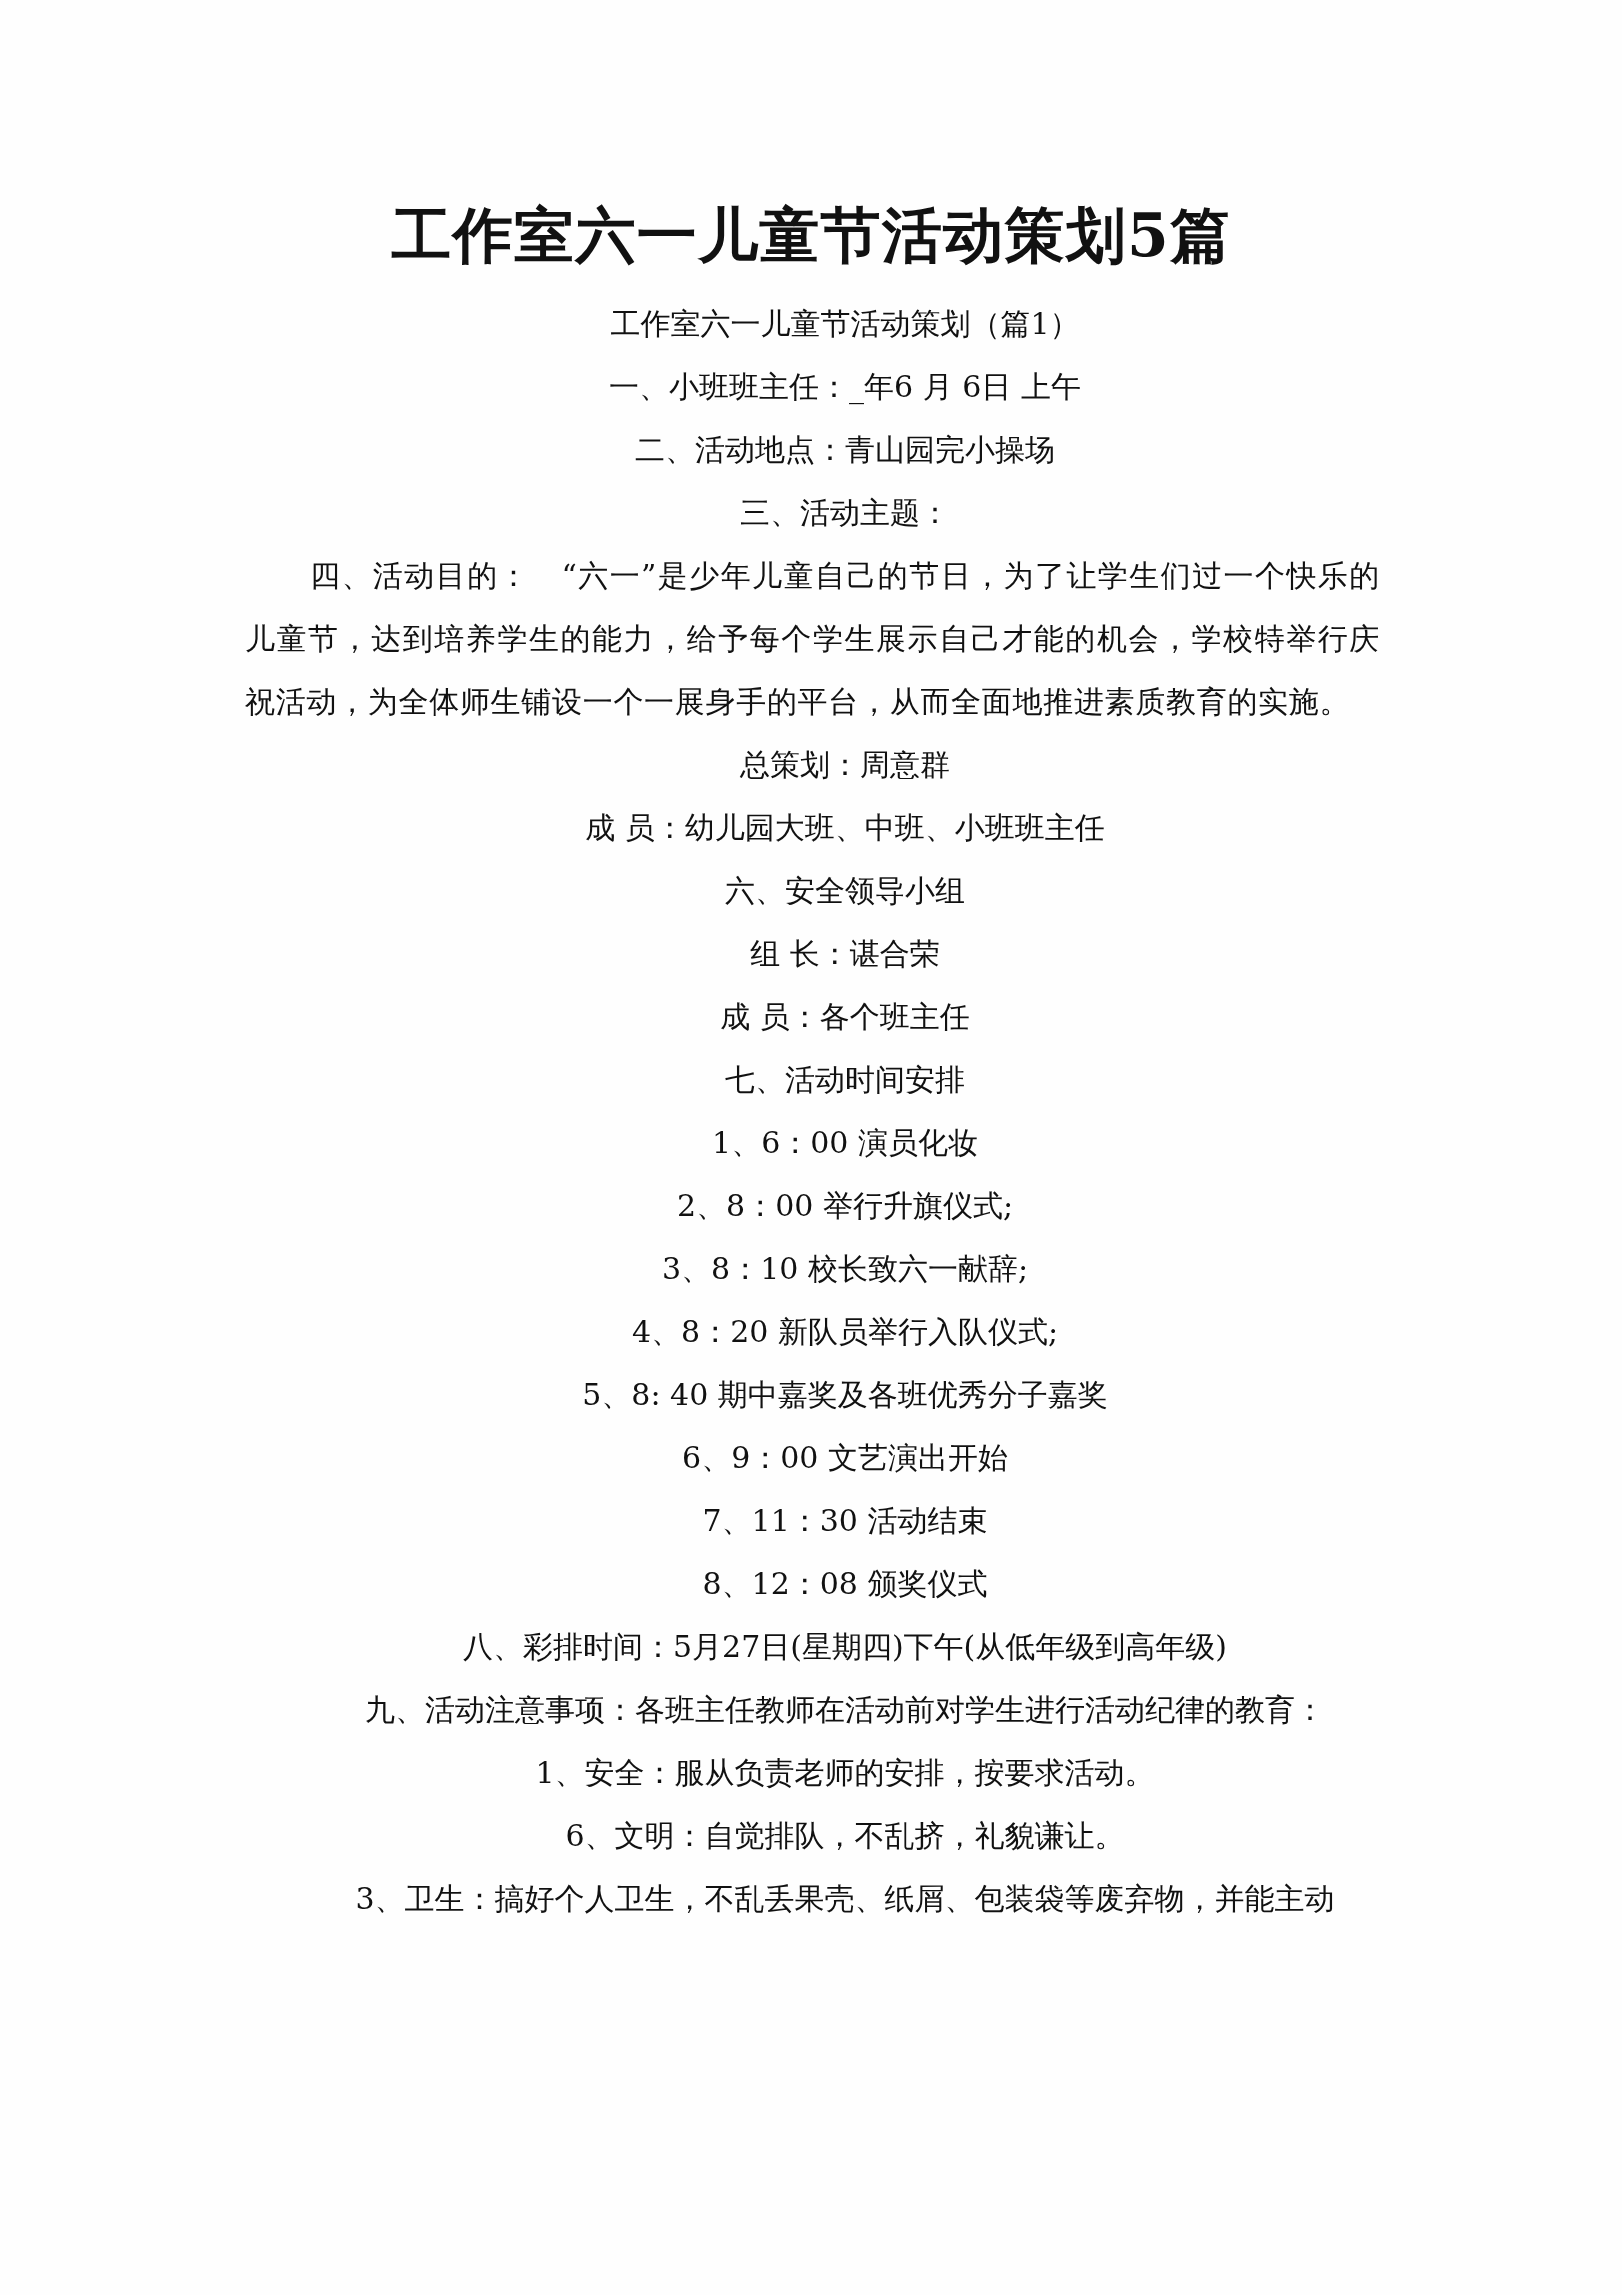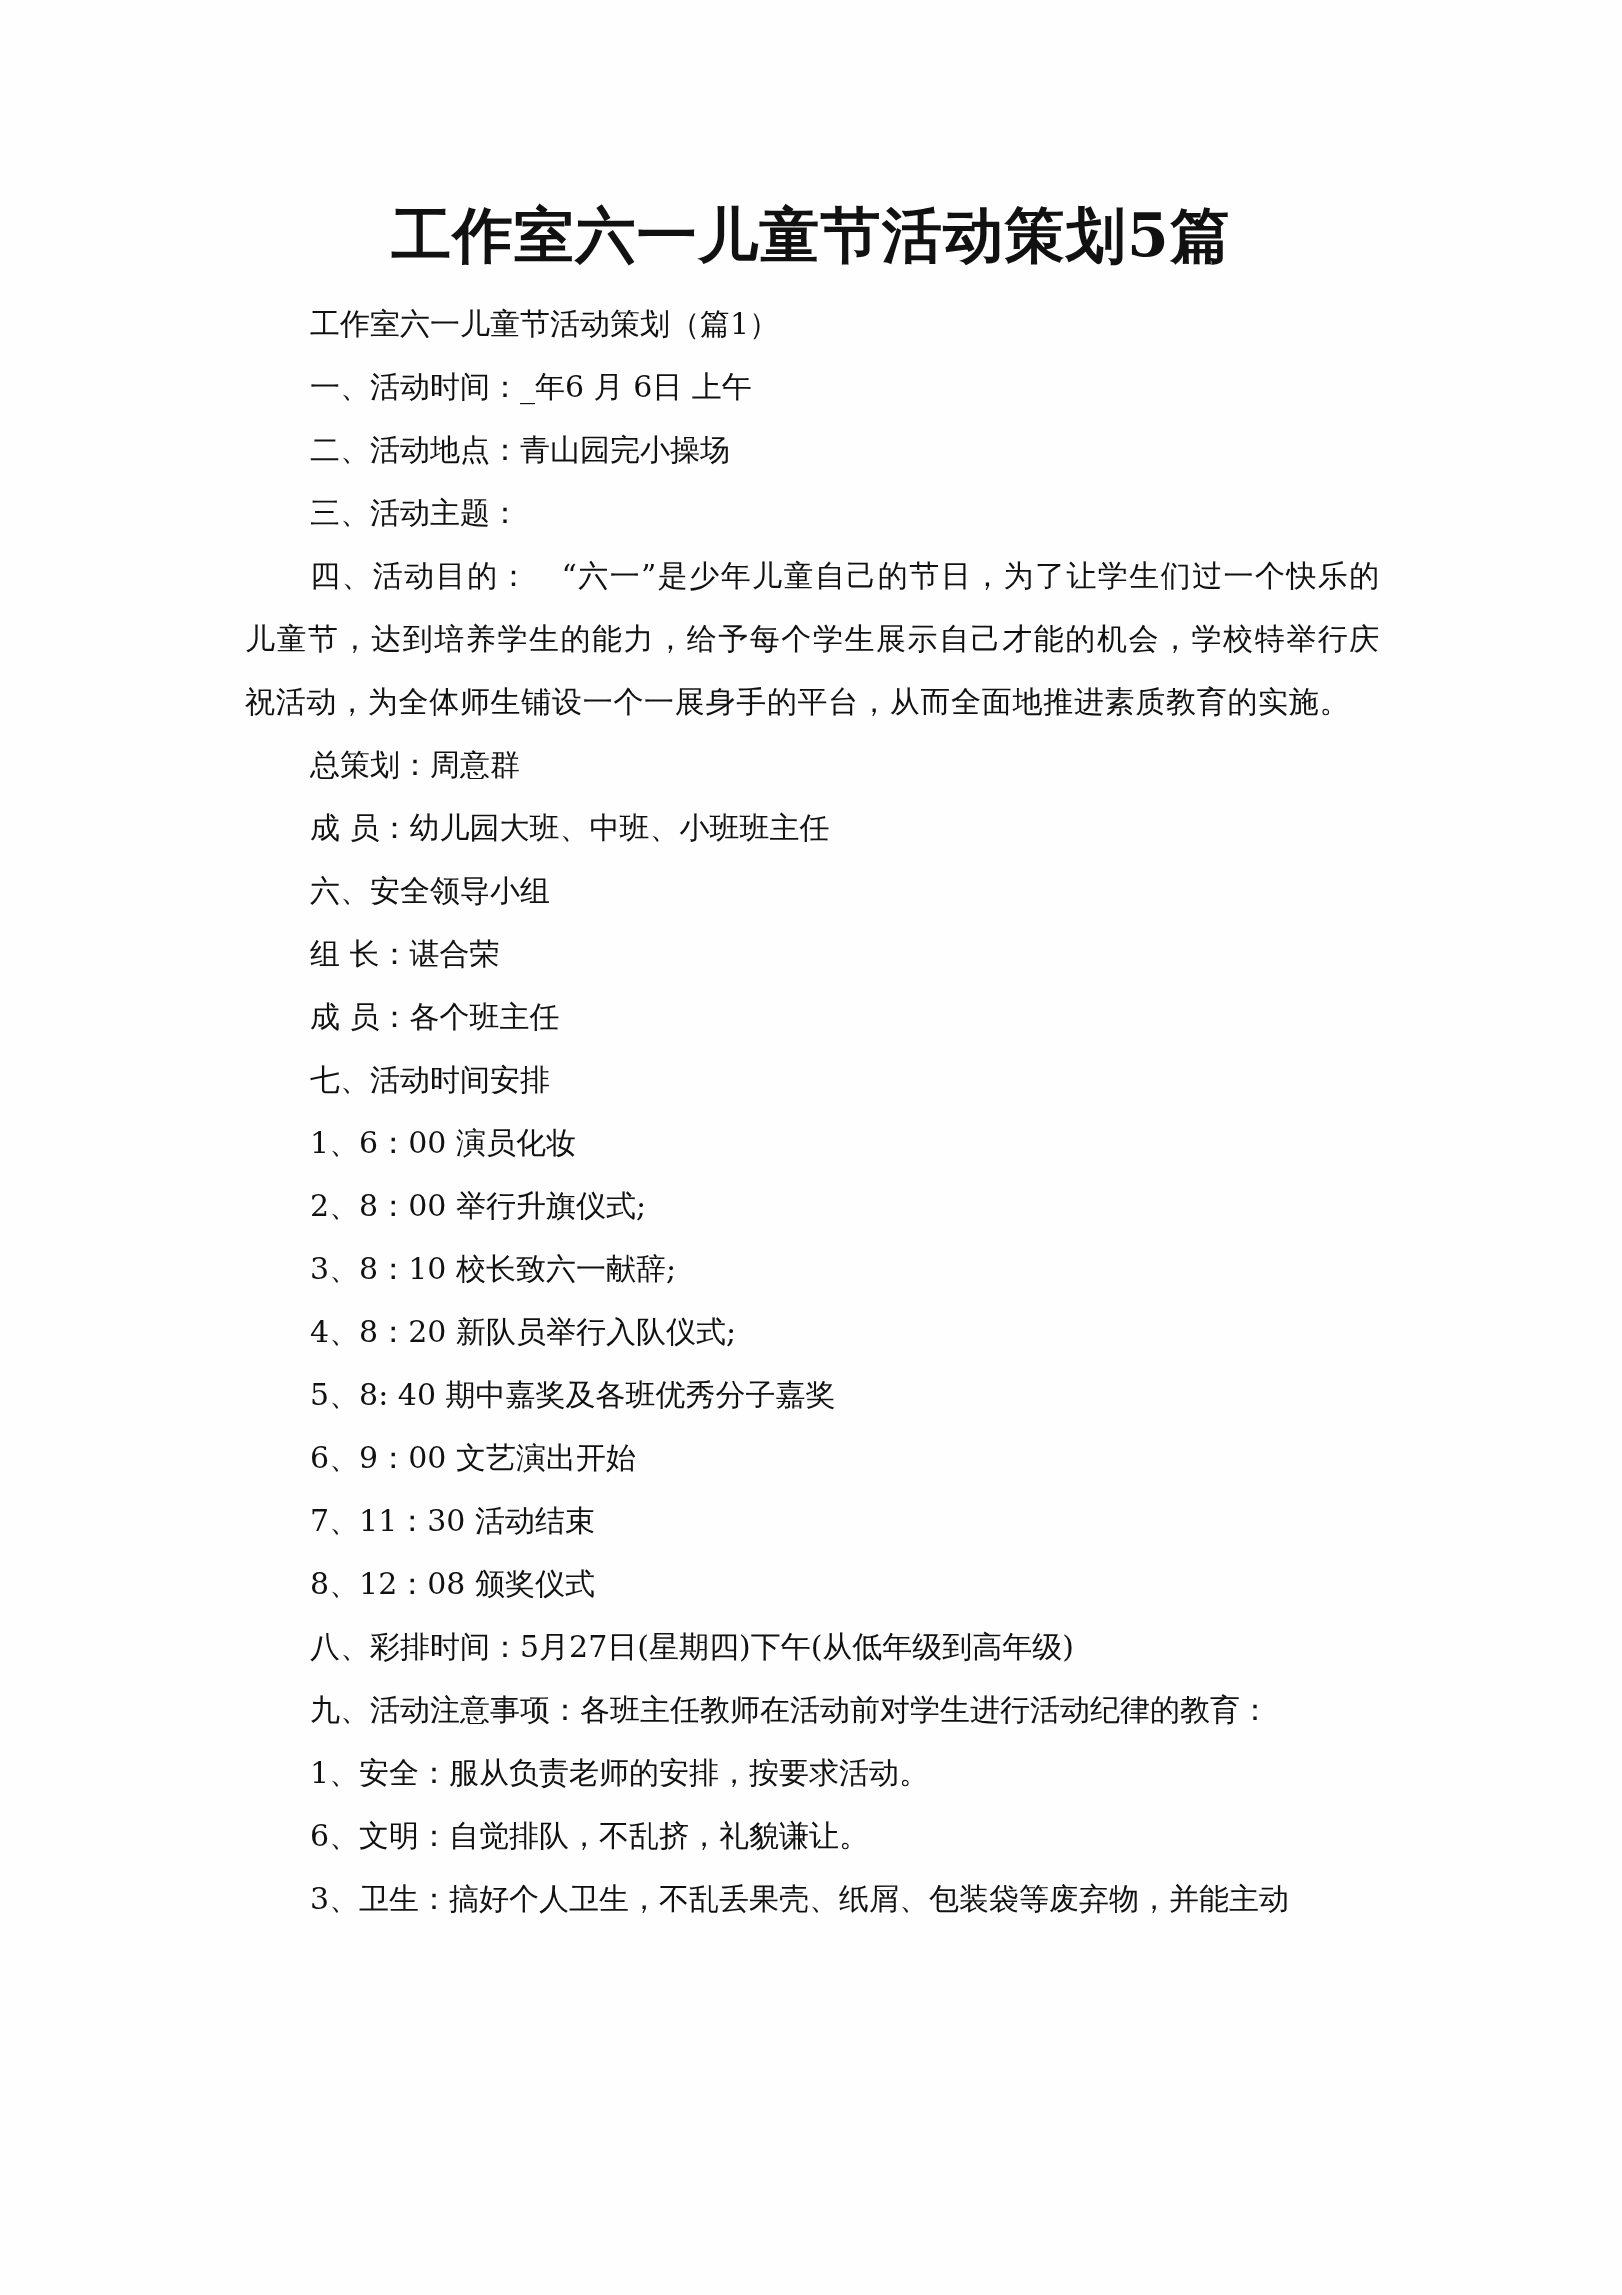--- a/index.html
+++ b/index.html
@@ -39,40 +39,41 @@
       left: 245px;
       width: 1135px;
       font-size: 30px;
       line-height: 63px;
     }
     .line {
       display: block;
       white-space: nowrap;
       height: 63px;
       padding-left: 65px;
+      text-align: center;
     }
     .para {
       display: block;
       padding: 0;
       text-indent: 65px;
       text-align: justify;
       text-align-last: left;
       white-space: normal;
       letter-spacing: 0.7px;
     }
   </style>
 </head>
 <body>
 
 <div class="page">
   <h1 class="title">工作室六一儿童节活动策划5篇</h1>
 
   <div class="body">
     <span class="line">工作室六一儿童节活动策划（篇1）</span>
-    <span class="line">一、活动时间：_年6 月 6日 上午</span>
+    <span class="line">一、小班班主任：_年6 月 6日 上午</span>
     <span class="line">二、活动地点：青山园完小操场</span>
     <span class="line">三、活动主题：</span>
     <span class="para">四、活动目的：　“六一”是少年儿童自己的节日，为了让学生们过一个快乐的儿童节，达到培养学生的能力，给予每个学生展示自己才能的机会，学校特举行庆祝活动，为全体师生铺设一个一展身手的平台，从而全面地推进素质教育的实施。</span>
     <span class="line">总策划：周意群</span>
     <span class="line">成 员：幼儿园大班、中班、小班班主任</span>
     <span class="line">六、安全领导小组</span>
     <span class="line">组 长：谌合荣</span>
     <span class="line">成 员：各个班主任</span>
     <span class="line">七、活动时间安排</span>
     <span class="line">1、6：00 演员化妆</span>

